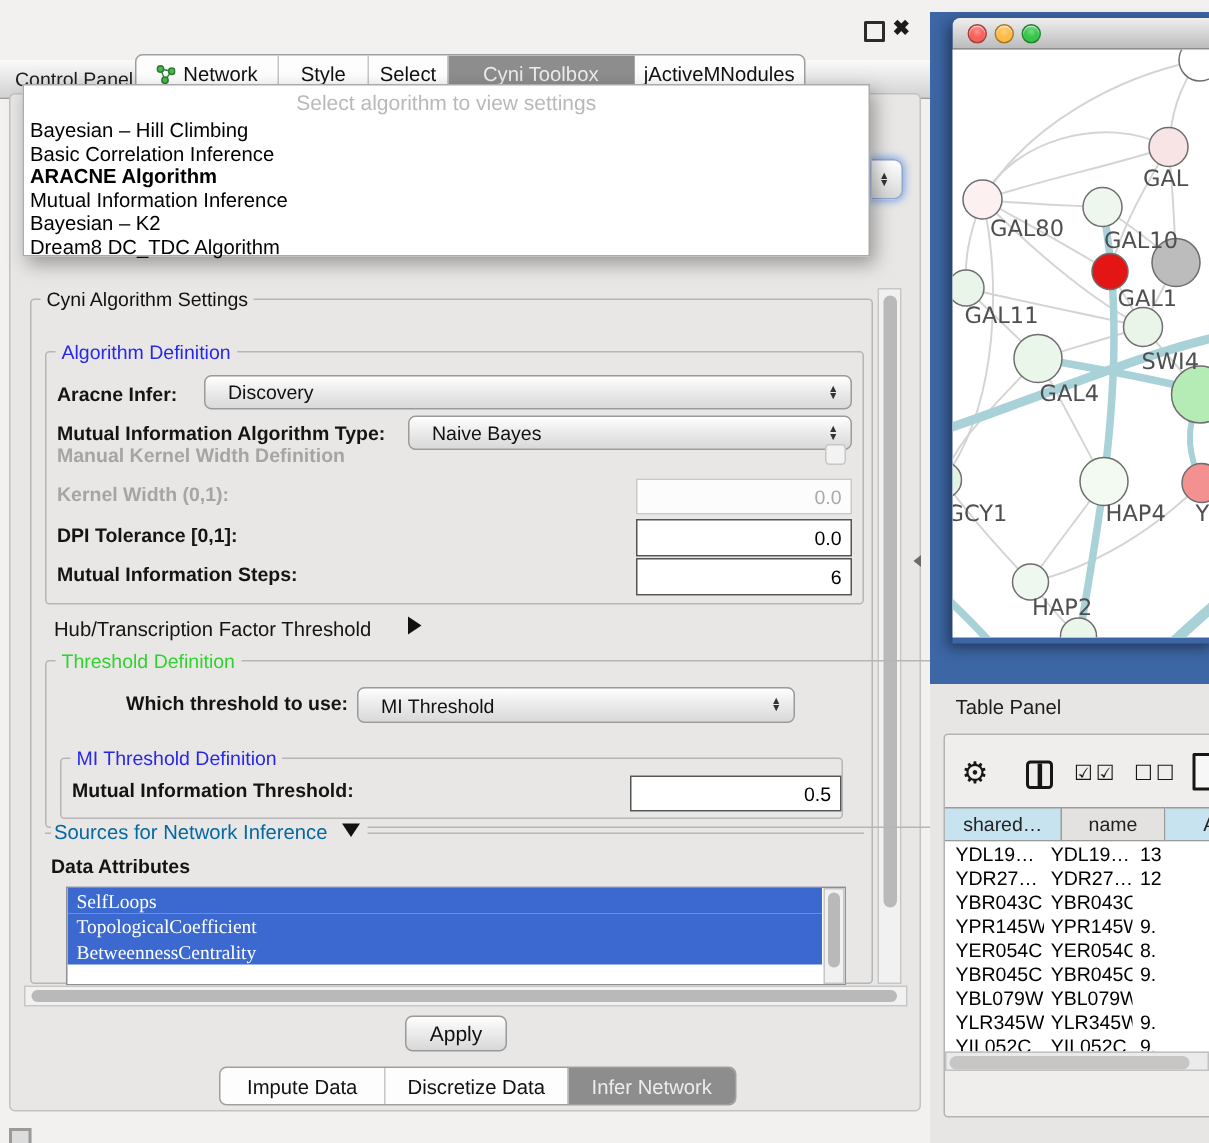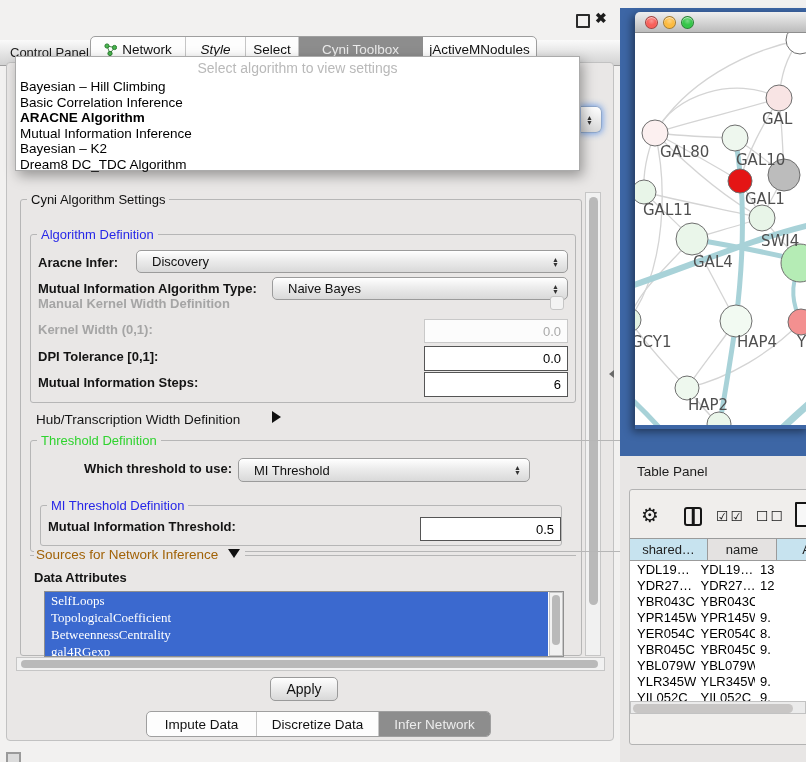--- a/index.html
+++ b/index.html
@@ -99,21 +99,21 @@
   <div class="abs tabgroup" id="top-tabs">
       <div class="tb" style="width: 95px;">
         <svg width="13" height="13" viewBox="0 0 13 13">
           <path d="M3,3 L10.5,4.5 L6,10.5 Z" fill="none" stroke="#2c7d31" stroke-width="0.9"></path>
           <circle cx="3" cy="3" r="2.1" fill="#49b84f" stroke="#2c7d31"></circle>
           <circle cx="10.5" cy="4.5" r="2.1" fill="#49b84f" stroke="#2c7d31"></circle>
           <circle cx="6" cy="10.5" r="2.1" fill="#49b84f" stroke="#2c7d31"></circle>
         </svg>
         <span>Network</span>
       </div>
-      <div class="tb" style="width: 60px; font-style: italic;">
+      <div class="tb" style="width: 60px;">
         <span>Style</span>
       </div>
       <div class="tb" style="width: 53px;">
         <span>Select</span>
       </div>
       <div class="tb sel" style="width: 124px;">
         <span>Cyni Toolbox</span>
       </div>
       <div class="tb" style="width: 113px;">
         <span>jActiveMNodules</span>
@@ -173,52 +173,51 @@
   <div class="abs lbl" style="left:38px;top:349px;">DPI Tolerance [0,1]:</div>
   <div class="abs field" style="left:424px;top:346px;width:144px;height:25px;">
     <span>0.0</span>
   </div>
 
   <div class="abs lbl" style="left:38px;top:375px;">Mutual Information Steps:</div>
   <div class="abs field" style="left:424px;top:372px;width:144px;height:25px;">
     <span>6</span>
   </div>
 
-  <div class="abs lbl norm" style="left:36px;top:412px;">Hub/Transcription Width Definition</div>
+  <div class="abs lbl norm" style="left:36px;top:412px;">Hub/Transcription Factor Threshold</div>
   <div class="abs tri-right" style="left:272px;top:411px;"></div>
 
   <div class="abs group" style="left:30px;top:440px;width:640px;height:112px;">
     <span class="gtitle t-green">Threshold Definition</span>
   </div>
   <div class="abs lbl" style="left:84px;top:461px;">Which threshold to use:</div>
   <div class="abs combo" style="left:238px;top:458px;width:292px;height:24px;">
     <span>MI Threshold</span>
     <span class="arrows">▲<br>▼</span>
   </div>
 
   <div class="abs group" style="left:40px;top:505px;width:522px;height:41px;">
     <span class="gtitle t-blue">MI Threshold Definition</span>
   </div>
   <div class="abs lbl" style="left:48px;top:519px;">Mutual Information Threshold:</div>
   <div class="abs field" style="left:420px;top:517px;width:141px;height:24px;">
     <span>0.5</span>
   </div>
 
   <div class="abs" style="left:30px;top:555px;width:546px;height:1px;background:#b6b6b6;"></div>
-  <div class="abs" style="left:34px;top:547px;background:#e9e7e6;padding:0 5px 0 2px;font-size:13.5px;color:#a16207;">
+  <div class="abs" style="left:34px;top:547px;background:#e9e7e6;padding:0 5px 0 2px;font-size:13.5px;color:#0369a1;">
     <span>Sources for Network Inference</span>
     <span class="tri-down" style="margin-left:6px;transform:translateY(-1px);"></span>
   </div>
   <div class="abs lbl" style="left:34px;top:570px;">Data Attributes</div>
 
   <div class="abs attr-list" id="attr-list">
       <div class="attr-item" style="background: rgb(59, 105, 207);">SelfLoops</div>
       <div class="attr-item" style="background: rgb(59, 105, 207);">TopologicalCoefficient</div>
       <div class="attr-item" style="background: rgb(59, 105, 207);">BetweennessCentrality</div>
-      <div class="attr-item" style="background: rgb(59, 105, 207);">gal4RGexp</div>
     </div>
   <div class="abs sb-v" style="left:549px;top:592px;width:14px;height:64px;">
     <div class="sb-thumb" style="left:2px;top:2px;width:8px;height:50px;"></div>
   </div>
 
   <div class="abs sb-h" style="left:16px;top:657px;width:589px;height:14px;">
     <div class="sb-thumb" style="left:4px;top:2px;width:577px;height:8px;"></div>
   </div>
 
   <div class="abs apply-btn">

